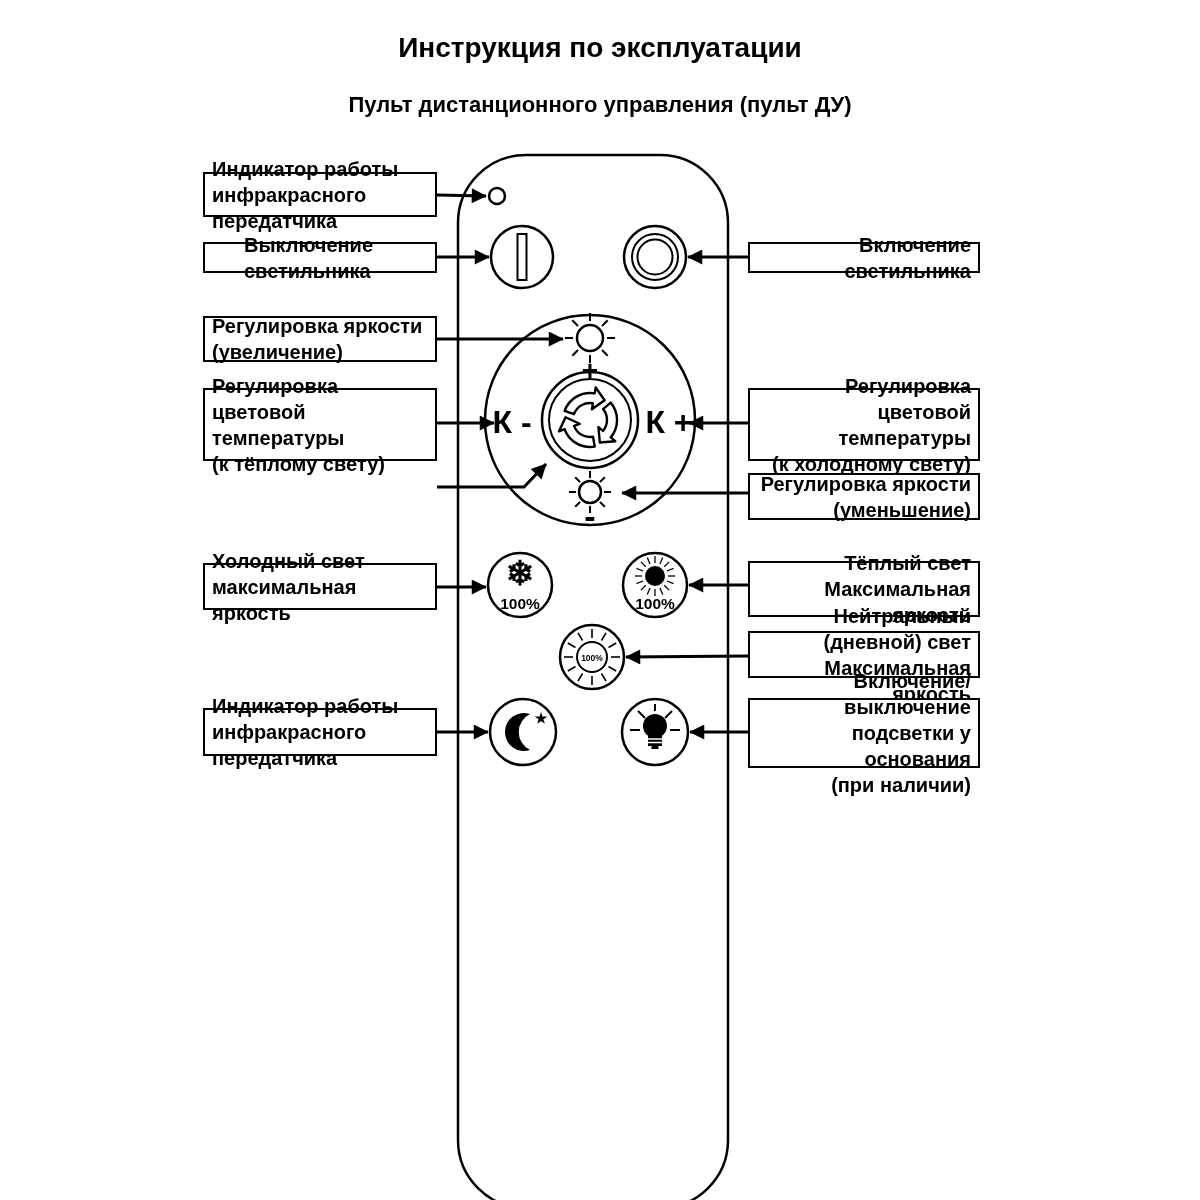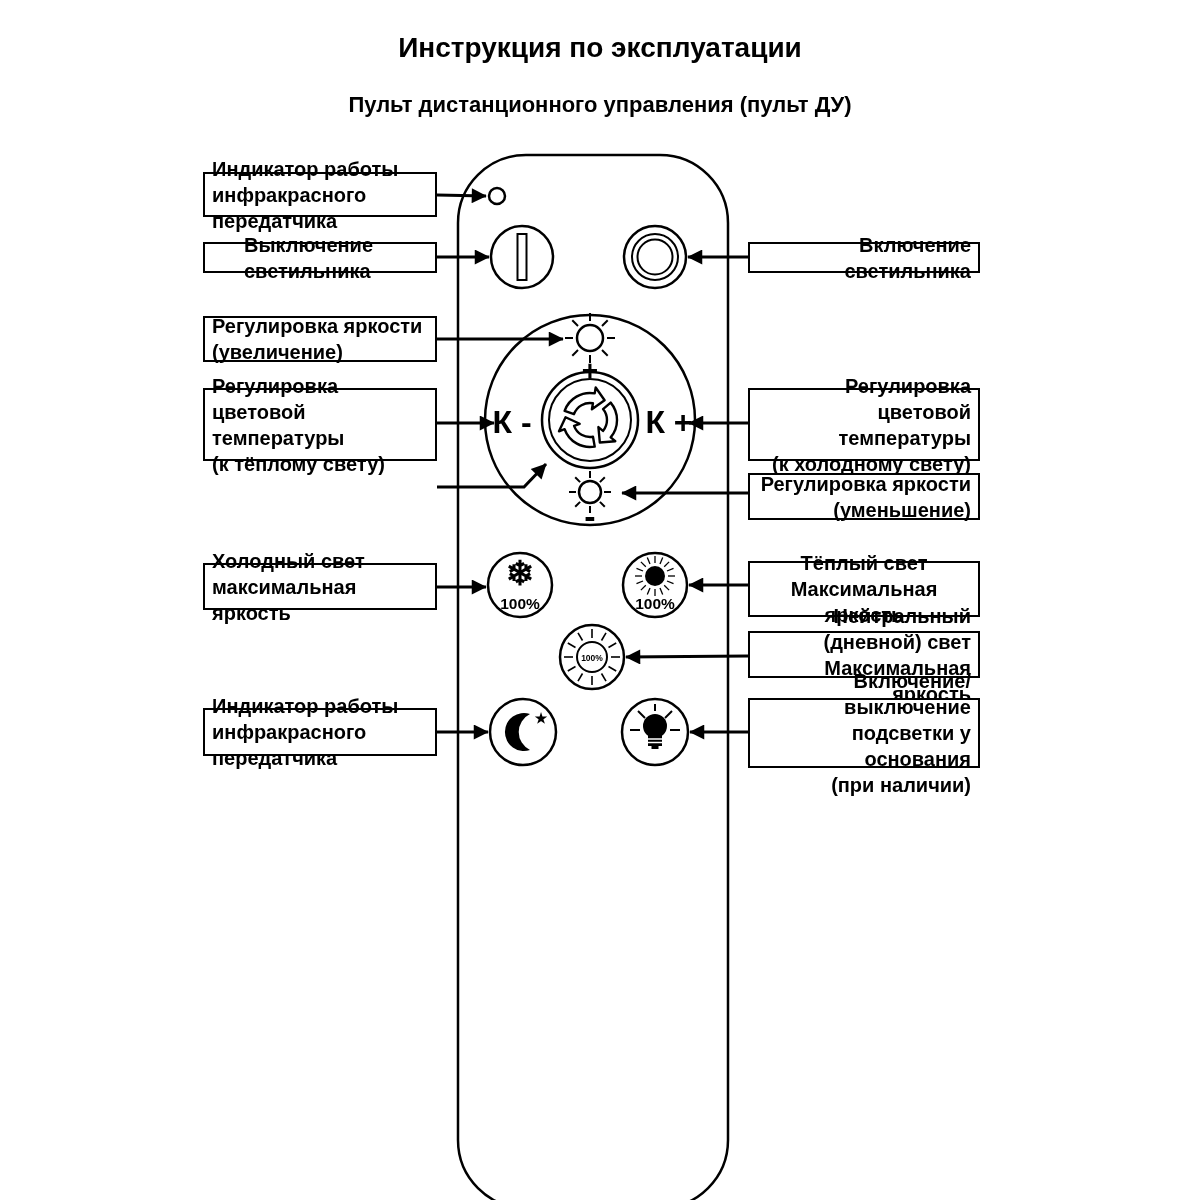--- a/index.html
+++ b/index.html
@@ -53,21 +53,21 @@
 максимальная яркость</div>
   <div class="label-box lb-left" style="top:688px; height:48px;">Индикатор работы
 инфракрасного передатчика</div>
 
   <div class="label-box lb-right" style="top:222px; height:31px;">Включение светильника</div>
   <div class="label-box lb-right" style="top:368px; height:73px;">Регулировка цветовой
 температуры
 (к холодному свету)</div>
   <div class="label-box lb-right" style="top:453px; height:47px;">Регулировка яркости
 (уменьшение)</div>
-  <div class="label-box lb-right" style="top:541px; height:56px;text-align:center;">Тёплый свет
+  <div class="label-box lb-right" style="top:541px; height:56px;">Тёплый свет
 Максимальная яркость</div>
   <div class="label-box lb-right" style="top:611px; height:47px;">Нейтральный (дневной) свет
 Максимальная яркость</div>
   <div class="label-box lb-right" style="top:678px; height:70px;">Включение/выключение
 подсветки у основания
 (при наличии)</div>
 
   <svg class="overlay" width="1200" height="1200" viewBox="0 0 1200 1200">
     <defs>
       <marker id="ah" viewBox="0 0 10 10" refX="9.5" refY="5" markerWidth="6" markerHeight="5" orient="auto-start-reverse">

